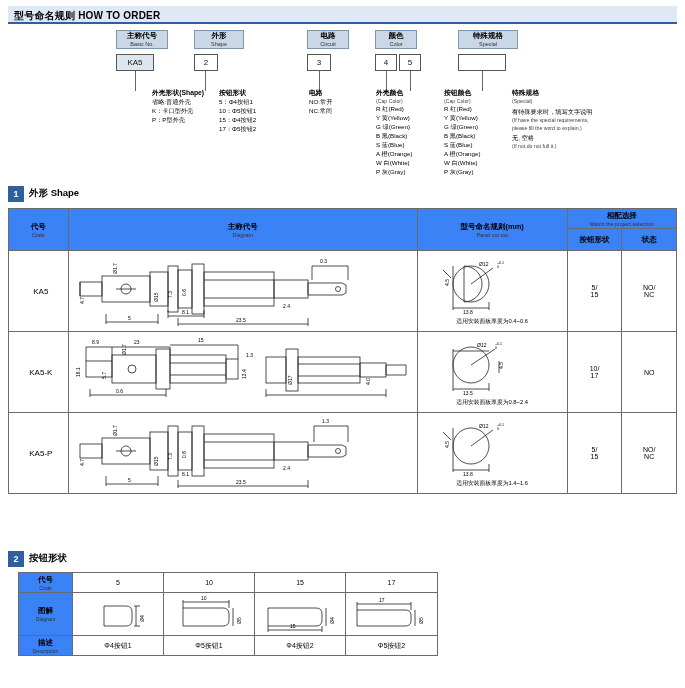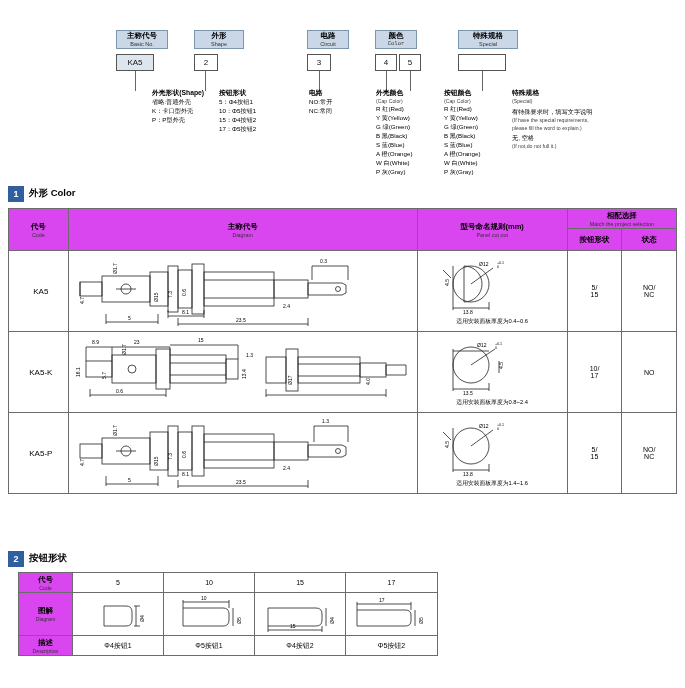--- a/index.html
+++ b/index.html
@@ -84,21 +84,21 @@
     color:#000;
     background:#fff;
   }
   table.grid td, table.grid th {
     border:1px solid #6b6b6b;
     text-align:center;
     vertical-align:middle;
     padding:1px;
     font-weight:normal;
   }
-  table.grid th { background:#d946ef; }
+  table.grid th { background:#3b82f6; }
   .hdr-cn { font-size:7.5px; font-weight:bold; display:block; }
   .hdr-en { font-size:5.4px; color:#333; display:block; }
 
   .codecell { font-size:8px; text-align:left; padding-left:6px !important; }
 
   .cutnote { font-size:5.8px; display:block; margin-top:1px; }
 
   
   .draw { position:relative; background:#fff; }
   .draw svg { display:block; }
@@ -106,36 +106,39 @@
   
   .t2 td, .t2 th { border:1px solid #6b6b6b; }
   .lbl-cn { font-size:7.5px; font-weight:bold; display:block; }
   .lbl-en { font-size:5.2px; color:#333; display:block; }
 </style>
 </head>
 <body>
 
 <div class="page">
 
+  <div class="banner">
+    <div class="banner-title">型号命名规则 HOW TO ORDER</div>
+  </div>
 
   <div class="code-area">
 
     <div class="code-tab" style="left:116px; top:2px; width:52px;">
       <b>主称代号</b>
       <i>Basic No.</i>
     </div>
     <div class="code-tab" style="left:194px; top:2px; width:50px;">
       <b>外形</b>
       <i>Shape</i>
     </div>
     <div class="code-tab" style="left:307px; top:2px; width:42px;">
       <b>电路</b>
       <i>Circuit</i>
     </div>
-    <div class="code-tab" style="left:375px; top:2px; width:42px;font-family:Liberation Mono, monospace;">
+    <div class="code-tab" style="left:375px; top:2px; width:42px;">
       <b>颜色</b>
       <i>Color</i>
     </div>
     <div class="code-tab" style="left:458px; top:2px; width:60px;">
       <b>特殊规格</b>
       <i>Special</i>
     </div>
 
     <div class="code-box shaded" style="left:116px; top:26px; width:38px;">KA5</div>
     <div class="code-box" style="left:194px; top:26px; width:24px;">2</div>
@@ -204,21 +207,21 @@
       <div style="margin-top:3px;">有特殊要求时，填写文字说明</div>
       <div class="sub">(If have the special requirements,</div>
       <div class="sub">please fill the word to explain.)</div>
       <div style="margin-top:2px;">无, 空格</div>
       <div class="sub">(If not,do not full it.)</div>
     </div>
   </div>
 
   <div class="sec-head" style="left:8px; top:186px; width:300px;">
     <div class="sec-num">1</div>
-    <div class="sec-title">外形 Color</div>
+    <div class="sec-title">外形 Shape</div>
   </div>
 
   <table class="grid" style="left:8px; top:208px; width:669px;">
     <colgroup>
       <col style="width:60px">
       <col style="width:349px">
       <col style="width:150px">
       <col style="width:55px">
       <col style="width:55px">
     </colgroup>

